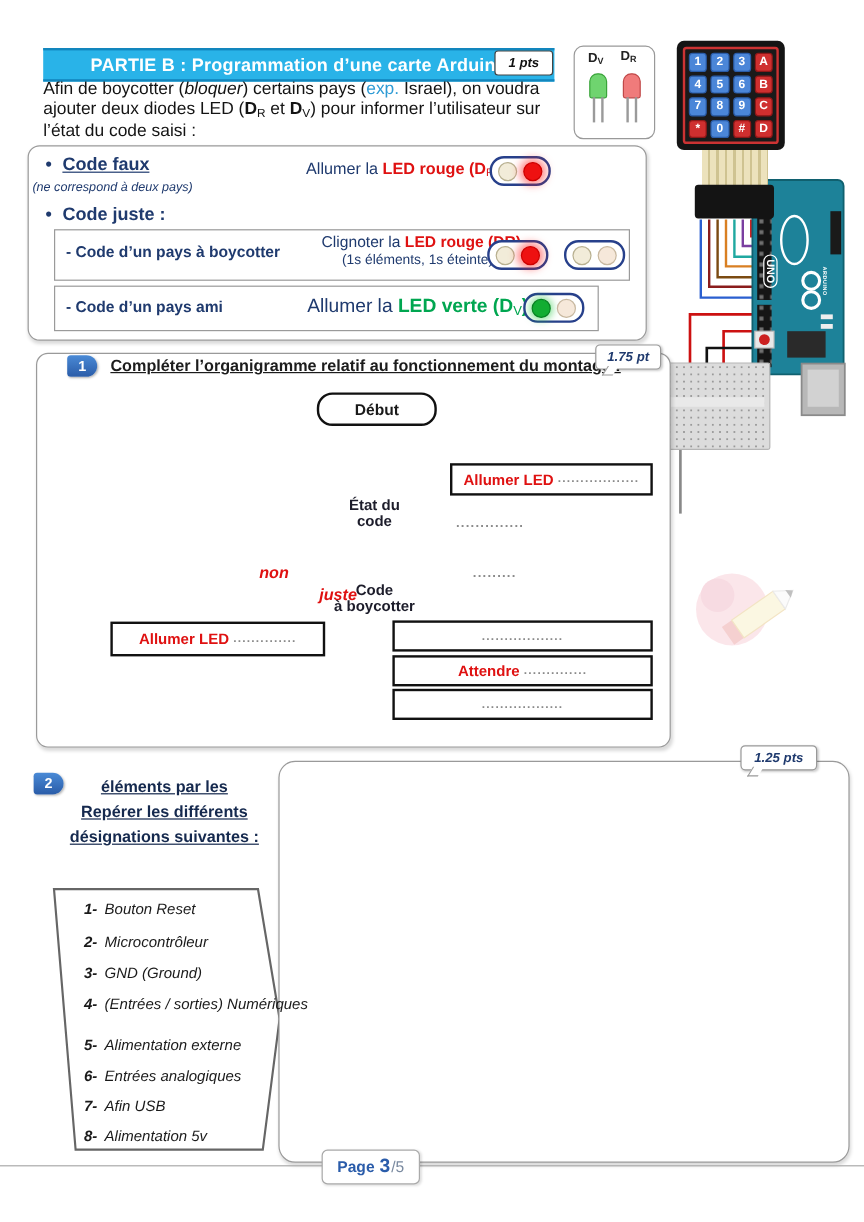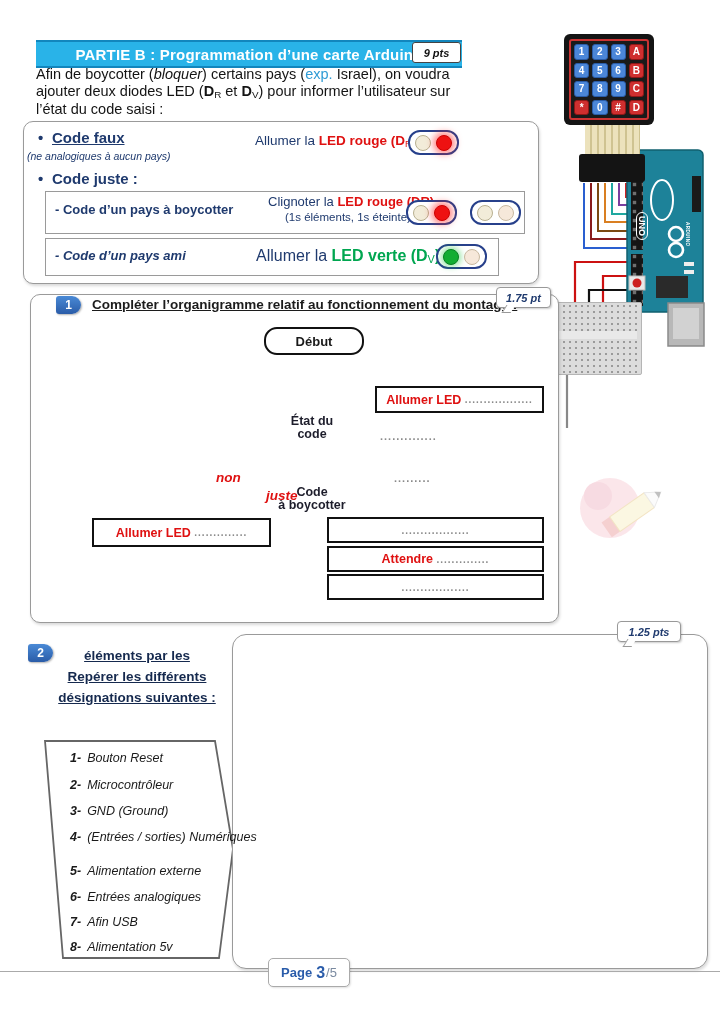--- a/index.html
+++ b/index.html
@@ -270,25 +270,35 @@
       <circle cx="644" cy="913" r="15"></circle>
         <circle cx="383" cy="951" r="15"></circle>
         <circle cx="483" cy="950" r="15"></circle>
     </g>
   </svg>
 
   <div id="hdrbar" class="abs">
     <span class="t">PARTIE B : Programmation d’une carte Arduino</span>
   </div>
   <div class="abs ptsbadge" style="left:412px;top:42px;width:47px;height:19px;">
-    <span>9 pts</span>
+    <span>1 pts</span>
   </div>
 
   <div id="intro" class="abs"><span>Afin de boycotter (</span><span class="ital">bloquer</span><span>) certains pays (</span><span style="color:#2e9bd5;">exp.</span><span> Israel), on voudra ajouter deux diodes LED (</span><span class="bold">D</span><span class="bold sub">R</span><span> et </span><span class="bold">D</span><span class="bold sub">V</span><span>) pour informer l’utilisateur sur l’état du code saisi :</span></div>
 
+  <div id="legend" class="abs">
+    <span class="abs ledlbl" style="left:11px;top:4px;"><span>D</span><span class="sub">V</span></span>
+    <span class="abs ledlbl" style="left:38px;top:2px;"><span>D</span><span class="sub">R</span></span>
+    <div class="abs ledbody" style="left:12px;top:22px;background:#6fd46f;border:1.5px solid #3aa33a;"></div>
+    <div class="abs ledleg" style="left:15px;top:42px;"></div>
+    <div class="abs ledleg" style="left:22px;top:42px;"></div>
+    <div class="abs ledbody" style="left:40px;top:22px;background:#f07b7b;border:1.5px solid #c04848;"></div>
+    <div class="abs ledleg" style="left:43px;top:42px;"></div>
+    <div class="abs ledleg" style="left:50px;top:42px;"></div>
+  </div>
 
   <div id="keypad" class="abs">
     <div id="kpinner">
       <span class="key kblue">1</span>
       <span class="key kblue">2</span>
       <span class="key kblue">3</span>
       <span class="key kred">A</span>
       <span class="key kblue">4</span>
       <span class="key kblue">5</span>
       <span class="key kblue">6</span>
@@ -307,21 +317,21 @@
   <div id="conn" class="abs"></div>
 
   <div class="abs" style="left:548px;top:302px;width:92px;height:71px;background:#dcdcdc;border:1px solid #b5b5b5;border-radius:2px;
        background-image:radial-gradient(#9a9a9a 0.9px, rgba(0,0,0,0) 1.1px);background-size:6px 6px;">
     <div class="abs" style="left:4px;top:28px;width:84px;height:8px;background:#e9e9e9;"></div>
   </div>
 
   <div id="codebox" class="abs gbox"></div>
   <span class="abs navy bold" style="left:38px;top:129px;font-size:15px;">•</span>
   <span class="abs navy bold" style="left:52px;top:129px;font-size:15px;text-decoration:underline;">Code faux</span>
-  <span class="abs navy ital" style="left:27px;top:150px;font-size:10.5px;">(ne analogiques à aucun pays)</span>
+  <span class="abs navy ital" style="left:27px;top:150px;font-size:10.5px;">(ne correspond à deux pays)</span>
   <span class="abs" style="left:255px;top:133px;font-size:13.5px;"><span class="navy">Allumer la </span><span class="red bold">LED rouge (D</span><span class="red bold sub">R</span><span class="red bold">)</span></span>
   <div class="ledind" style="left:408px;top:130px;">
     <span class="dot dot-beige"></span>
     <span class="dot dot-redon"></span>
   </div>
   <span class="abs navy bold" style="left:38px;top:170px;font-size:15px;">•</span>
   <span class="abs navy bold" style="left:52px;top:170px;font-size:15px;">Code juste :</span>
 
   <div class="abs gbox" style="left:45px;top:191px;width:478px;height:41px;"></div>
   <span class="abs navy bold" style="left:55px;top:202px;font-size:13px;">- Code d’un pays à boycotter</span>
@@ -330,21 +340,21 @@
   <div class="ledind" style="left:406px;top:200px;">
     <span class="dot dot-beige"></span>
     <span class="dot dot-redon"></span>
   </div>
   <div class="ledind" style="left:470px;top:200px;">
     <span class="dot dot-beige"></span>
     <span class="dot dot-beige2"></span>
   </div>
 
   <div class="abs gbox" style="left:45px;top:238px;width:452px;height:36px;"></div>
-  <span class="abs navy bold" style="left:55px;top:248px;font-size:13px;font-style:italic;">- Code d’un pays ami</span>
+  <span class="abs navy bold" style="left:55px;top:248px;font-size:13px;">- Code d’un pays ami</span>
   <span class="abs" style="left:256px;top:247px;font-size:16px;"><span class="navy">Allumer la </span><span class="green bold">LED verte (D</span><span class="green bold sub">V</span><span class="green bold">)</span></span>
   <div class="ledind" style="left:436px;top:244px;">
     <span class="dot dot-greenon"></span>
     <span class="dot dot-beige2"></span>
   </div>
 
   <div id="flowbox" class="abs gbox"></div>
   <div class="abs numbadge" style="left:56px;top:296px;width:25px;height:18px;">1</div>
   <span class="abs sectitle" style="left:92px;top:297px;">Compléter l’organigramme relatif au fonctionnement du montage :</span>
   <div class="abs bubble" style="left:496px;top:287px;width:53px;height:19px;">

